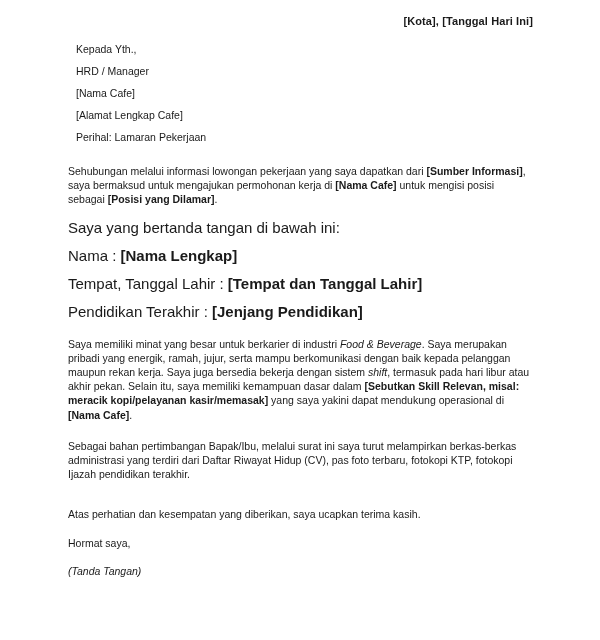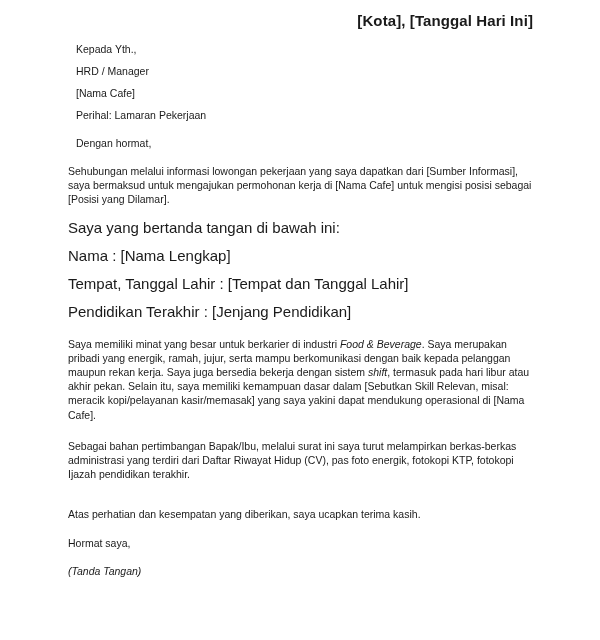--- a/index.html
+++ b/index.html
@@ -18,42 +18,42 @@
     position: relative;
     width: 600px;
     height: 640px;
     background: #ffffff;
     box-sizing: border-box;
     padding: 14px 67px 0 68px;
   }
   .date-line {
     text-align: right;
     font-weight: bold;
-    font-size: 15px;
+    font-size: 11px;
     letter-spacing: 0.1px;
     margin: 0 0 14px 0;
     line-height: 14px;
   }
   .addr-line {
     font-size: 10.5px;
     line-height: 14px;
     margin: 0 0 8px 8px;
   }
   .para {
     font-size: 10.5px;
     line-height: 14.2px;
     margin: 0 0 8px 0;
     text-align: left;
   }
   .id-line {
     font-size: 15px;
     line-height: 14px;
     margin: 0 0 8px 0;
   }
-  b, .b { font-weight: normal; margin-top: 24px; }
+  b, .b { font-weight: bold; margin-top: 24px; }
   i, .i { font-style: italic; }
   .sig-line {
     font-size: 10.5px;
     line-height: 14px;
     margin: 0 0 8px 0;
   }
   .sig-italic {
     font-style: italic;
     font-size: 10.5px;
     line-height: 14px;
@@ -66,25 +66,25 @@
 </head>
 <body>
 
 <div class="page">
 
   <div class="date-line">[Kota], [Tanggal Hari Ini]</div>
 
   <div class="addr-line">Kepada Yth.,</div>
   <div class="addr-line">HRD / Manager</div>
   <div class="addr-line">[Nama Cafe]</div>
+  <div class="addr-line">[Alamat Lengkap Cafe]</div>
   <div class="addr-line">Perihal: Lamaran Pekerjaan</div>
 
   <div class="gap-6"></div>
 
-  <div class="addr-line">Dengan hormat,</div>
 
   <div class="gap-6"></div>
 
   <div class="para"><span>Sehubungan melalui informasi lowongan pekerjaan yang saya dapatkan dari </span><b>[Sumber Informasi]</b><span>, saya bermaksud untuk mengajukan permohonan kerja di </span><b>[Nama Cafe]</b><span> untuk mengisi posisi sebagai </span><b>[Posisi yang Dilamar]</b><span>.</span></div>
 
   <div class="gap-6"></div>
 
   <div class="id-line">Saya yang bertanda tangan di bawah ini:</div>
 
   <div class="gap-6"></div>
@@ -98,21 +98,21 @@
   <div class="gap-6"></div>
 
   <div class="id-line"><span>Pendidikan Terakhir : </span><b>[Jenjang Pendidikan]</b></div>
 
   <div class="gap-10"></div>
 
   <div class="para"><span>Saya memiliki minat yang besar untuk berkarier di industri </span><i>Food &amp; Beverage</i><span>. Saya merupakan pribadi yang energik, ramah, jujur, serta mampu berkomunikasi dengan baik kepada pelanggan maupun rekan kerja. Saya juga bersedia bekerja dengan sistem </span><i>shift</i><span>, termasuk pada hari libur atau akhir pekan. Selain itu, saya memiliki kemampuan dasar dalam </span><b>[Sebutkan Skill Relevan, misal: meracik kopi/pelayanan kasir/memasak]</b><span> yang saya yakini dapat mendukung operasional di </span><b>[Nama Cafe]</b><span>.</span></div>
 
   <div class="gap-9"></div>
 
-  <div class="para">Sebagai bahan pertimbangan Bapak/Ibu, melalui surat ini saya turut melampirkan berkas-berkas administrasi yang terdiri dari Daftar Riwayat Hidup (CV), pas foto energik, fotokopi KTP, fotokopi Ijazah pendidikan terakhir.</div>
+  <div class="para">Sebagai bahan pertimbangan Bapak/Ibu, melalui surat ini saya turut melampirkan berkas-berkas administrasi yang terdiri dari Daftar Riwayat Hidup (CV), pas foto terbaru, fotokopi KTP, fotokopi Ijazah pendidikan terakhir.</div>
 
   <div class="gap-9"></div>
 
 
   <div class="gap-9"></div>
 
   <div class="para">Atas perhatian dan kesempatan yang diberikan, saya ucapkan terima kasih.</div>
 
   <div class="gap-6"></div>
 

